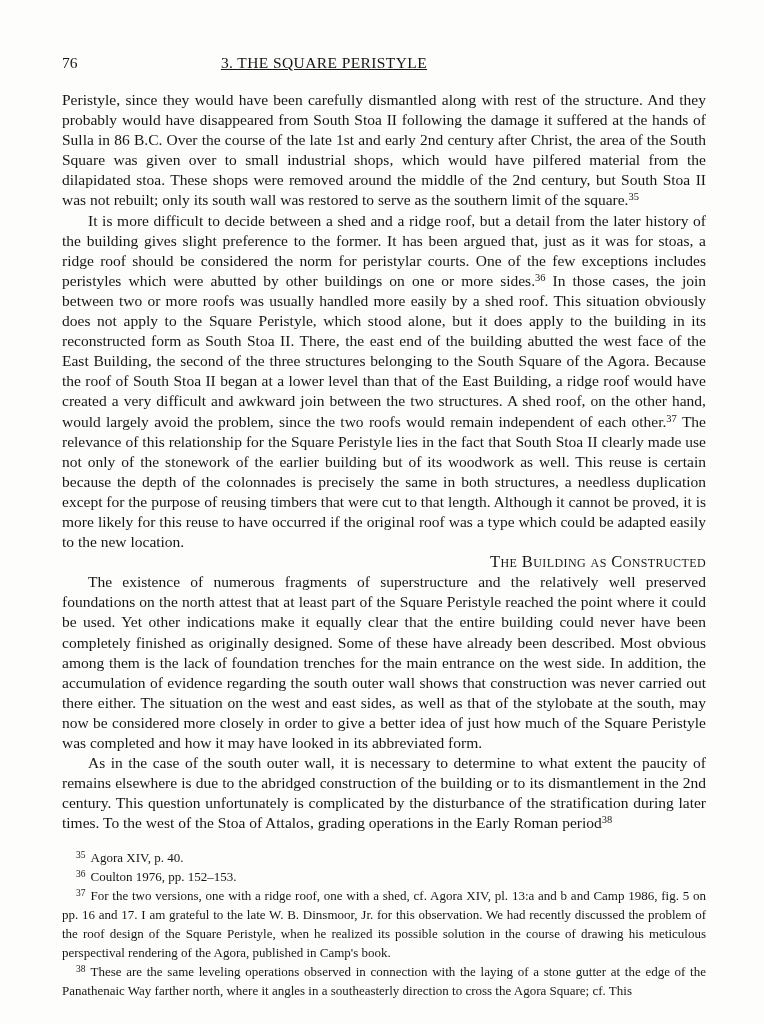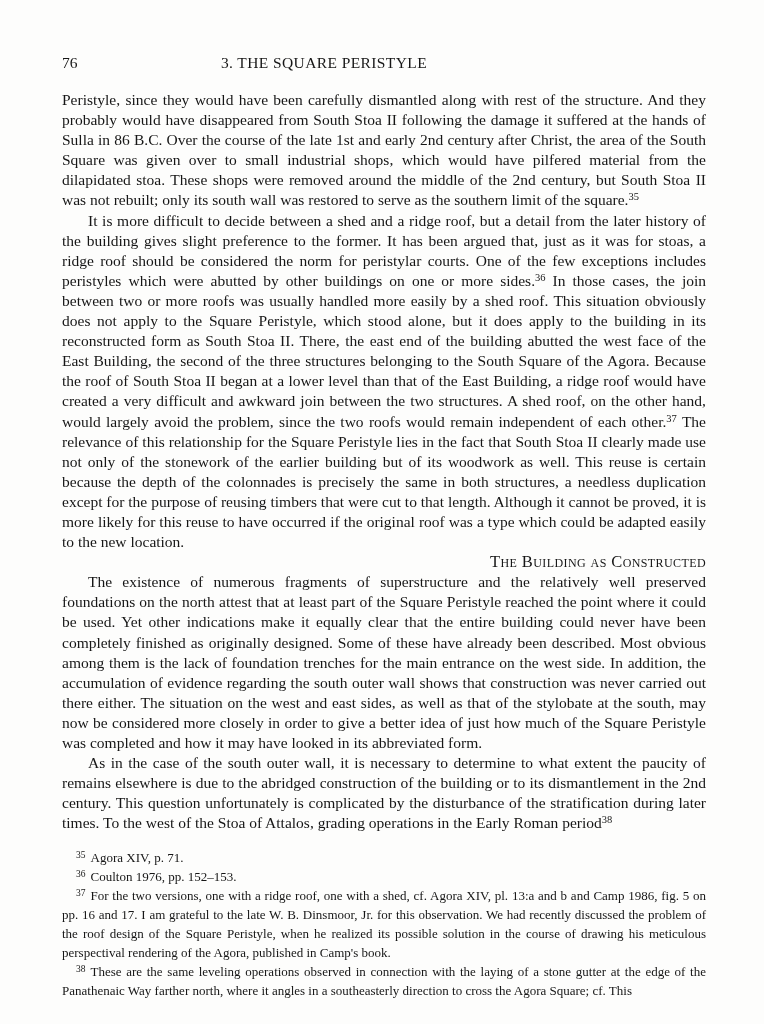--- a/index.html
+++ b/index.html
@@ -34,20 +34,21 @@
     left: 0;
     top: 0;
   }
   .header-title {
     position: relative;
     left: -60px;
     display: block;
     text-align: center;
     letter-spacing: 0.4px;
     white-space: nowrap;
+    text-decoration: underline;
   }
   .body-text {
     font-size: 15.5px;
     line-height: 20.1px;
     text-align: justify;
   }
   .body-text p {
     margin: 0;
     padding: 0;
   }
@@ -107,21 +108,21 @@
       <p class="section-heading">The Building as Constructed</p>
 
       <p class="para-indent"><span>The existence of numerous fragments of superstructure and the relatively well preserved foundations on the north attest that at least part of the Square Peristyle reached the point where it could be used. Yet other indications make it equally clear that the entire building could never have been completely finished as originally designed. Some of these have already been described. Most obvious among them is the lack of foundation trenches for the main entrance on the west side. In addition, the accumulation of evidence regarding the south outer wall shows that construction was never carried out there either. The situation on the west and east sides, as well as that of the stylobate at the south, may now be considered more closely in order to give a better idea of just how much of the Square Peristyle was completed and how it may have looked in its abbreviated form.</span></p>
 
       <p class="para-indent"><span>As in the case of the south outer wall, it is necessary to determine to what extent the paucity of remains elsewhere is due to the abridged construction of the building or to its dismantlement in the 2nd century. This question unfortunately is complicated by the disturbance of the stratification during later times. To the west of the Stoa of Attalos, grading operations in the Early Roman period</span><sup class="ref">38</sup></p>
 
     </div>
 
     <div class="footnotes">
 
-      <p class="footnote"><sup class="fn-num">35</sup><span class="italic">Agora</span><span> XIV, p. 71.</span></p>
+      <p class="footnote"><sup class="fn-num">35</sup><span class="italic">Agora</span><span> XIV, p. 40.</span></p>
 
       <p class="footnote"><sup class="fn-num">36</sup><span>Coulton 1976, pp. 152–153.</span></p>
 
       <p class="footnote"><sup class="fn-num">37</sup><span>For the two versions, one with a ridge roof, one with a shed, cf. </span><span class="italic">Agora</span><span> XIV, pl. 13:a and b and Camp 1986, fig. 5 on pp. 16 and 17. I am grateful to the late W. B. Dinsmoor, Jr. for this observation. We had recently discussed the problem of the roof design of the Square Peristyle, when he realized its possible solution in the course of drawing his meticulous perspectival rendering of the Agora, published in Camp's book.</span></p>
 
       <p class="footnote"><sup class="fn-num">38</sup><span>These are the same leveling operations observed in connection with the laying of a stone gutter at the edge of the Panathenaic Way farther north, where it angles in a southeasterly direction to cross the Agora Square; cf. This</span></p>
 
     </div>
 
   </div>

